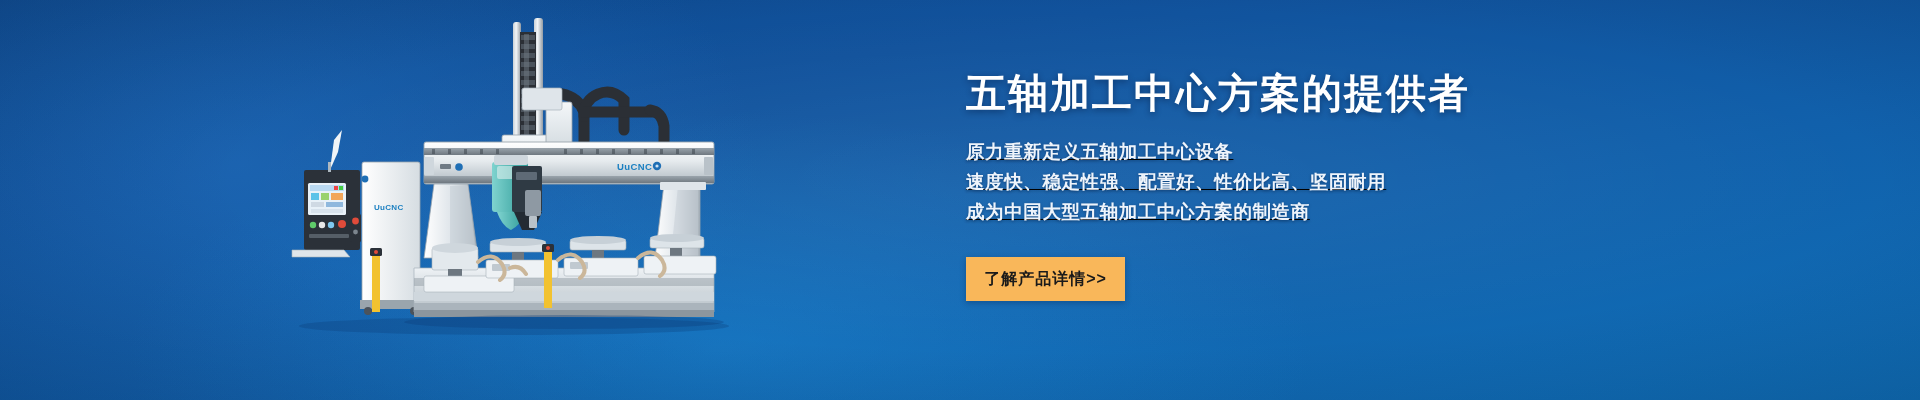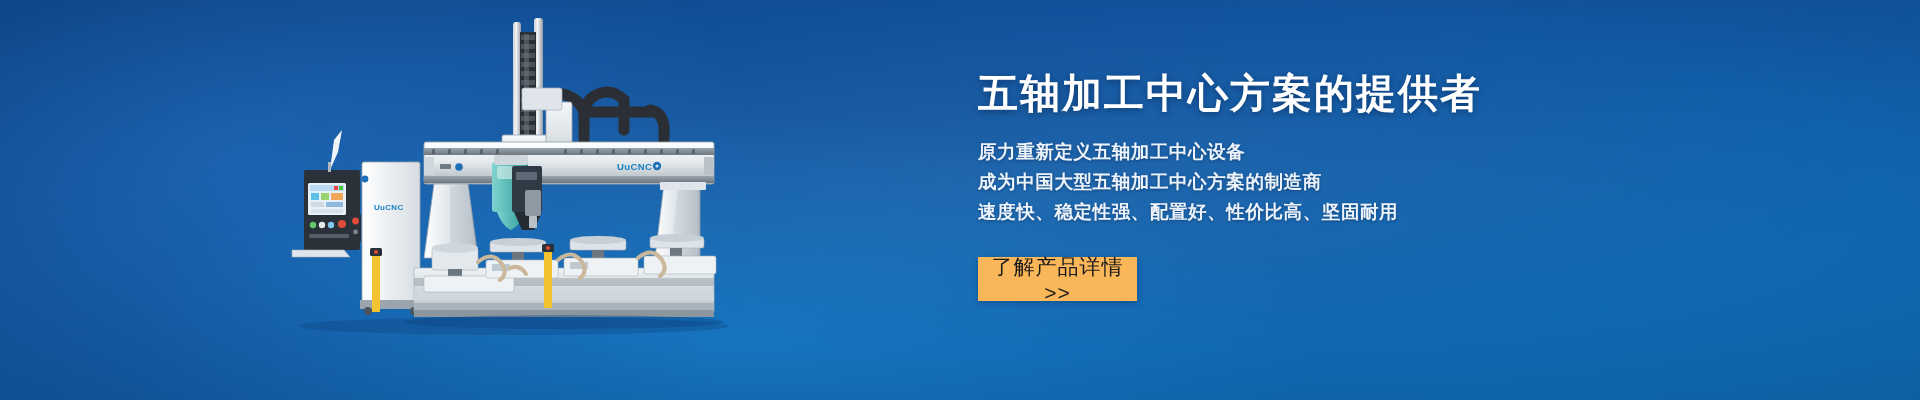--- a/index.html
+++ b/index.html
@@ -24,36 +24,36 @@
     position:absolute;inset:0;
     background:radial-gradient(ellipse at 55% 45%, rgba(255,255,255,.06) 0%, rgba(0,0,0,0) 55%, rgba(0,20,55,.22) 100%);
     pointer-events:none;
   }
 
   
   .machine{position:absolute;left:264px;top:10px;width:470px;height:345px;}
   .machine svg{display:block;width:470px;height:345px;}
 
   
-  .copy{position:absolute;left:966px;top:70px;width:760px;margin-left:12px;}
+  .copy{position:absolute;left:966px;top:70px;width:760px;}
   .headline{
     margin:0;color:#ffffff;font-size:40px;line-height:1.18;font-weight:bold;
     letter-spacing:2px;text-shadow:0 2px 6px rgba(0,18,50,.45);
   }
-  .sublist{margin:20px 0 0 0;padding:0;list-style:none;}
+  .sublist{margin:20px 0 0 0;padding:0;list-style:none;text-decoration:underline;}
   .sublist li{
     color:#eef4fb;font-size:18.5px;line-height:30px;letter-spacing:.6px;
     font-weight:bold;text-shadow:0 1px 3px rgba(0,18,50,.40);
   }
   .cta{
     display:inline-flex;align-items:center;justify-content:center;
     margin-top:30px;width:159px;height:44px;
     background:#f9b75a;color:#1a1a1a;border:0;cursor:pointer;
     font-family:"Liberation Sans","DejaVu Sans",sans-serif;
-    font-size:21px;font-weight:normal;letter-spacing:1px;
+    font-size:16px;font-weight:bold;letter-spacing:1px;
     box-shadow:0 2px 6px rgba(0,20,55,.30);
   }
 </style>
 </head>
 <body>
 
 <div class="banner">
 
   <div class="bg-glow-left"></div>
   <div class="bg-glow-bottom"></div>
@@ -271,20 +271,20 @@
       </g>
       <ellipse cx="250" cy="316" rx="215" ry="9" fill="#0a3a74" opacity=".28"></ellipse>
     </svg>
   </div>
 
   <div class="copy">
     <h1 class="headline">五轴加工中心方案的提供者</h1>
 
     <ul class="sublist">
       <li>原力重新定义五轴加工中心设备</li>
+      <li>速度快、稳定性强、配置好、性价比高、坚固耐用</li>
       <li>成为中国大型五轴加工中心方案的制造商</li>
-      <li>速度快、稳定性强、配置好、性价比高、坚固耐用</li>
     </ul>
 
     <button class="cta">了解产品详情&gt;&gt;</button>
   </div>
 
 </div>
 
 </body></html>

